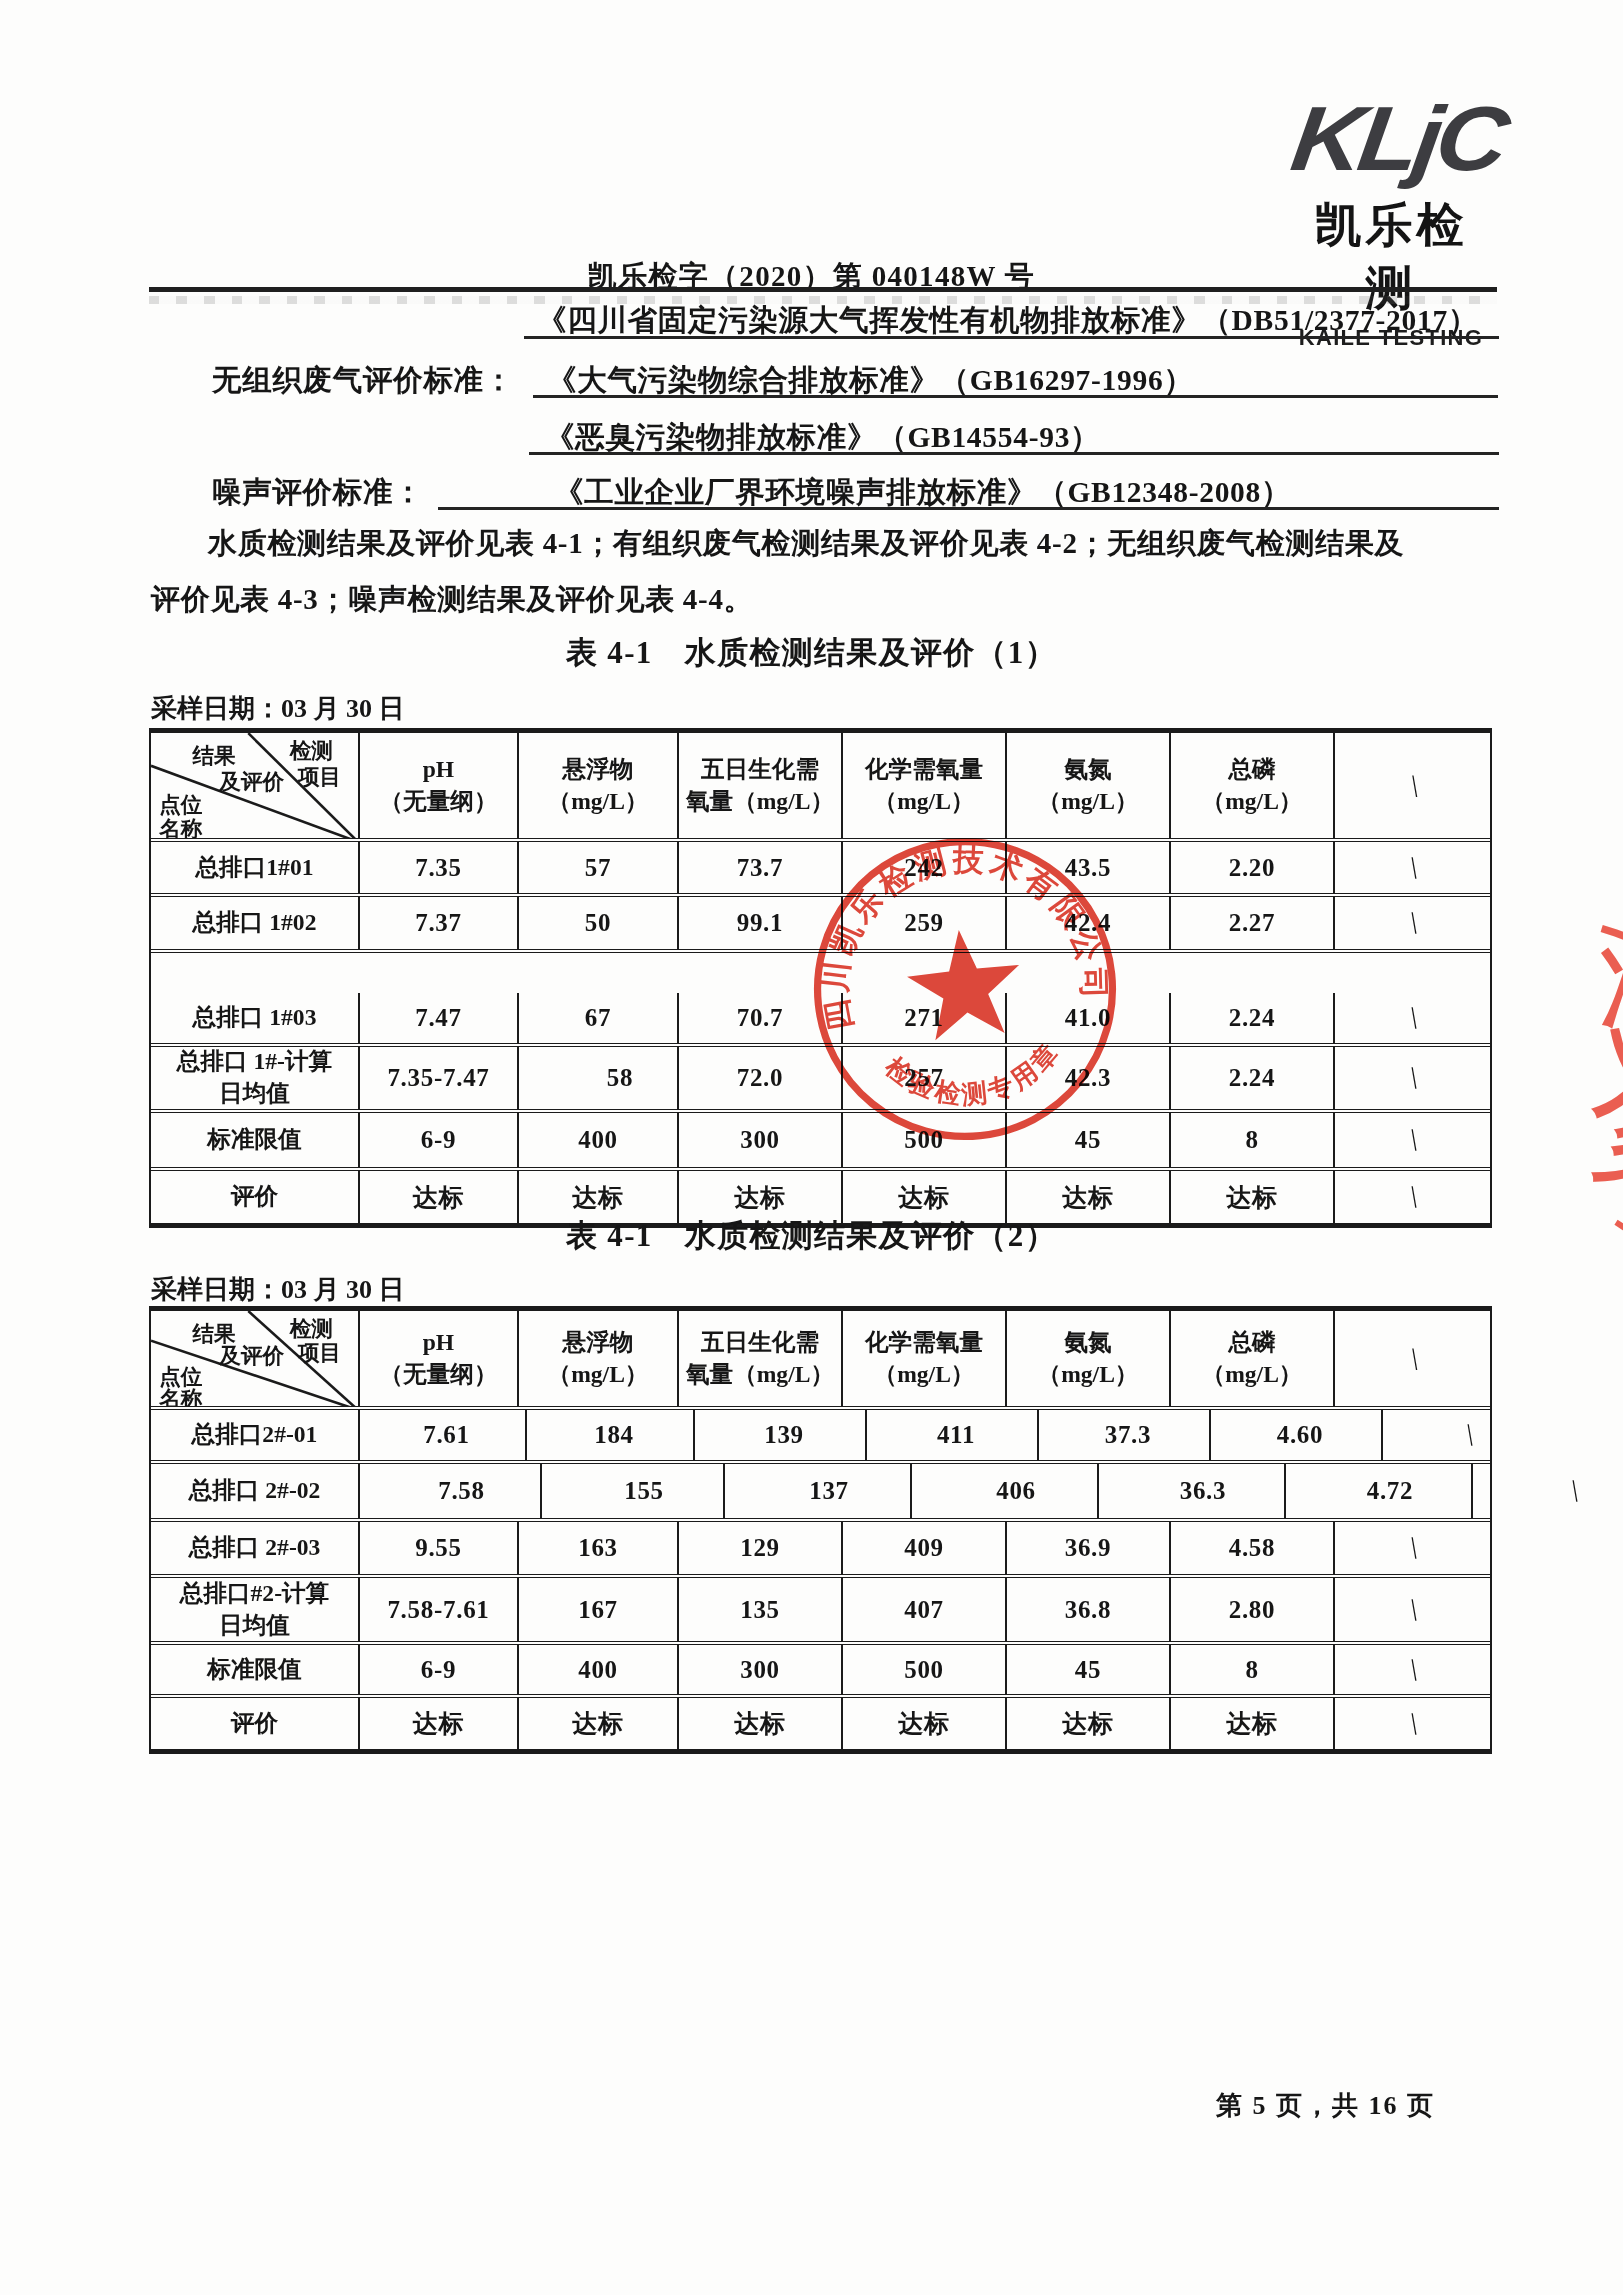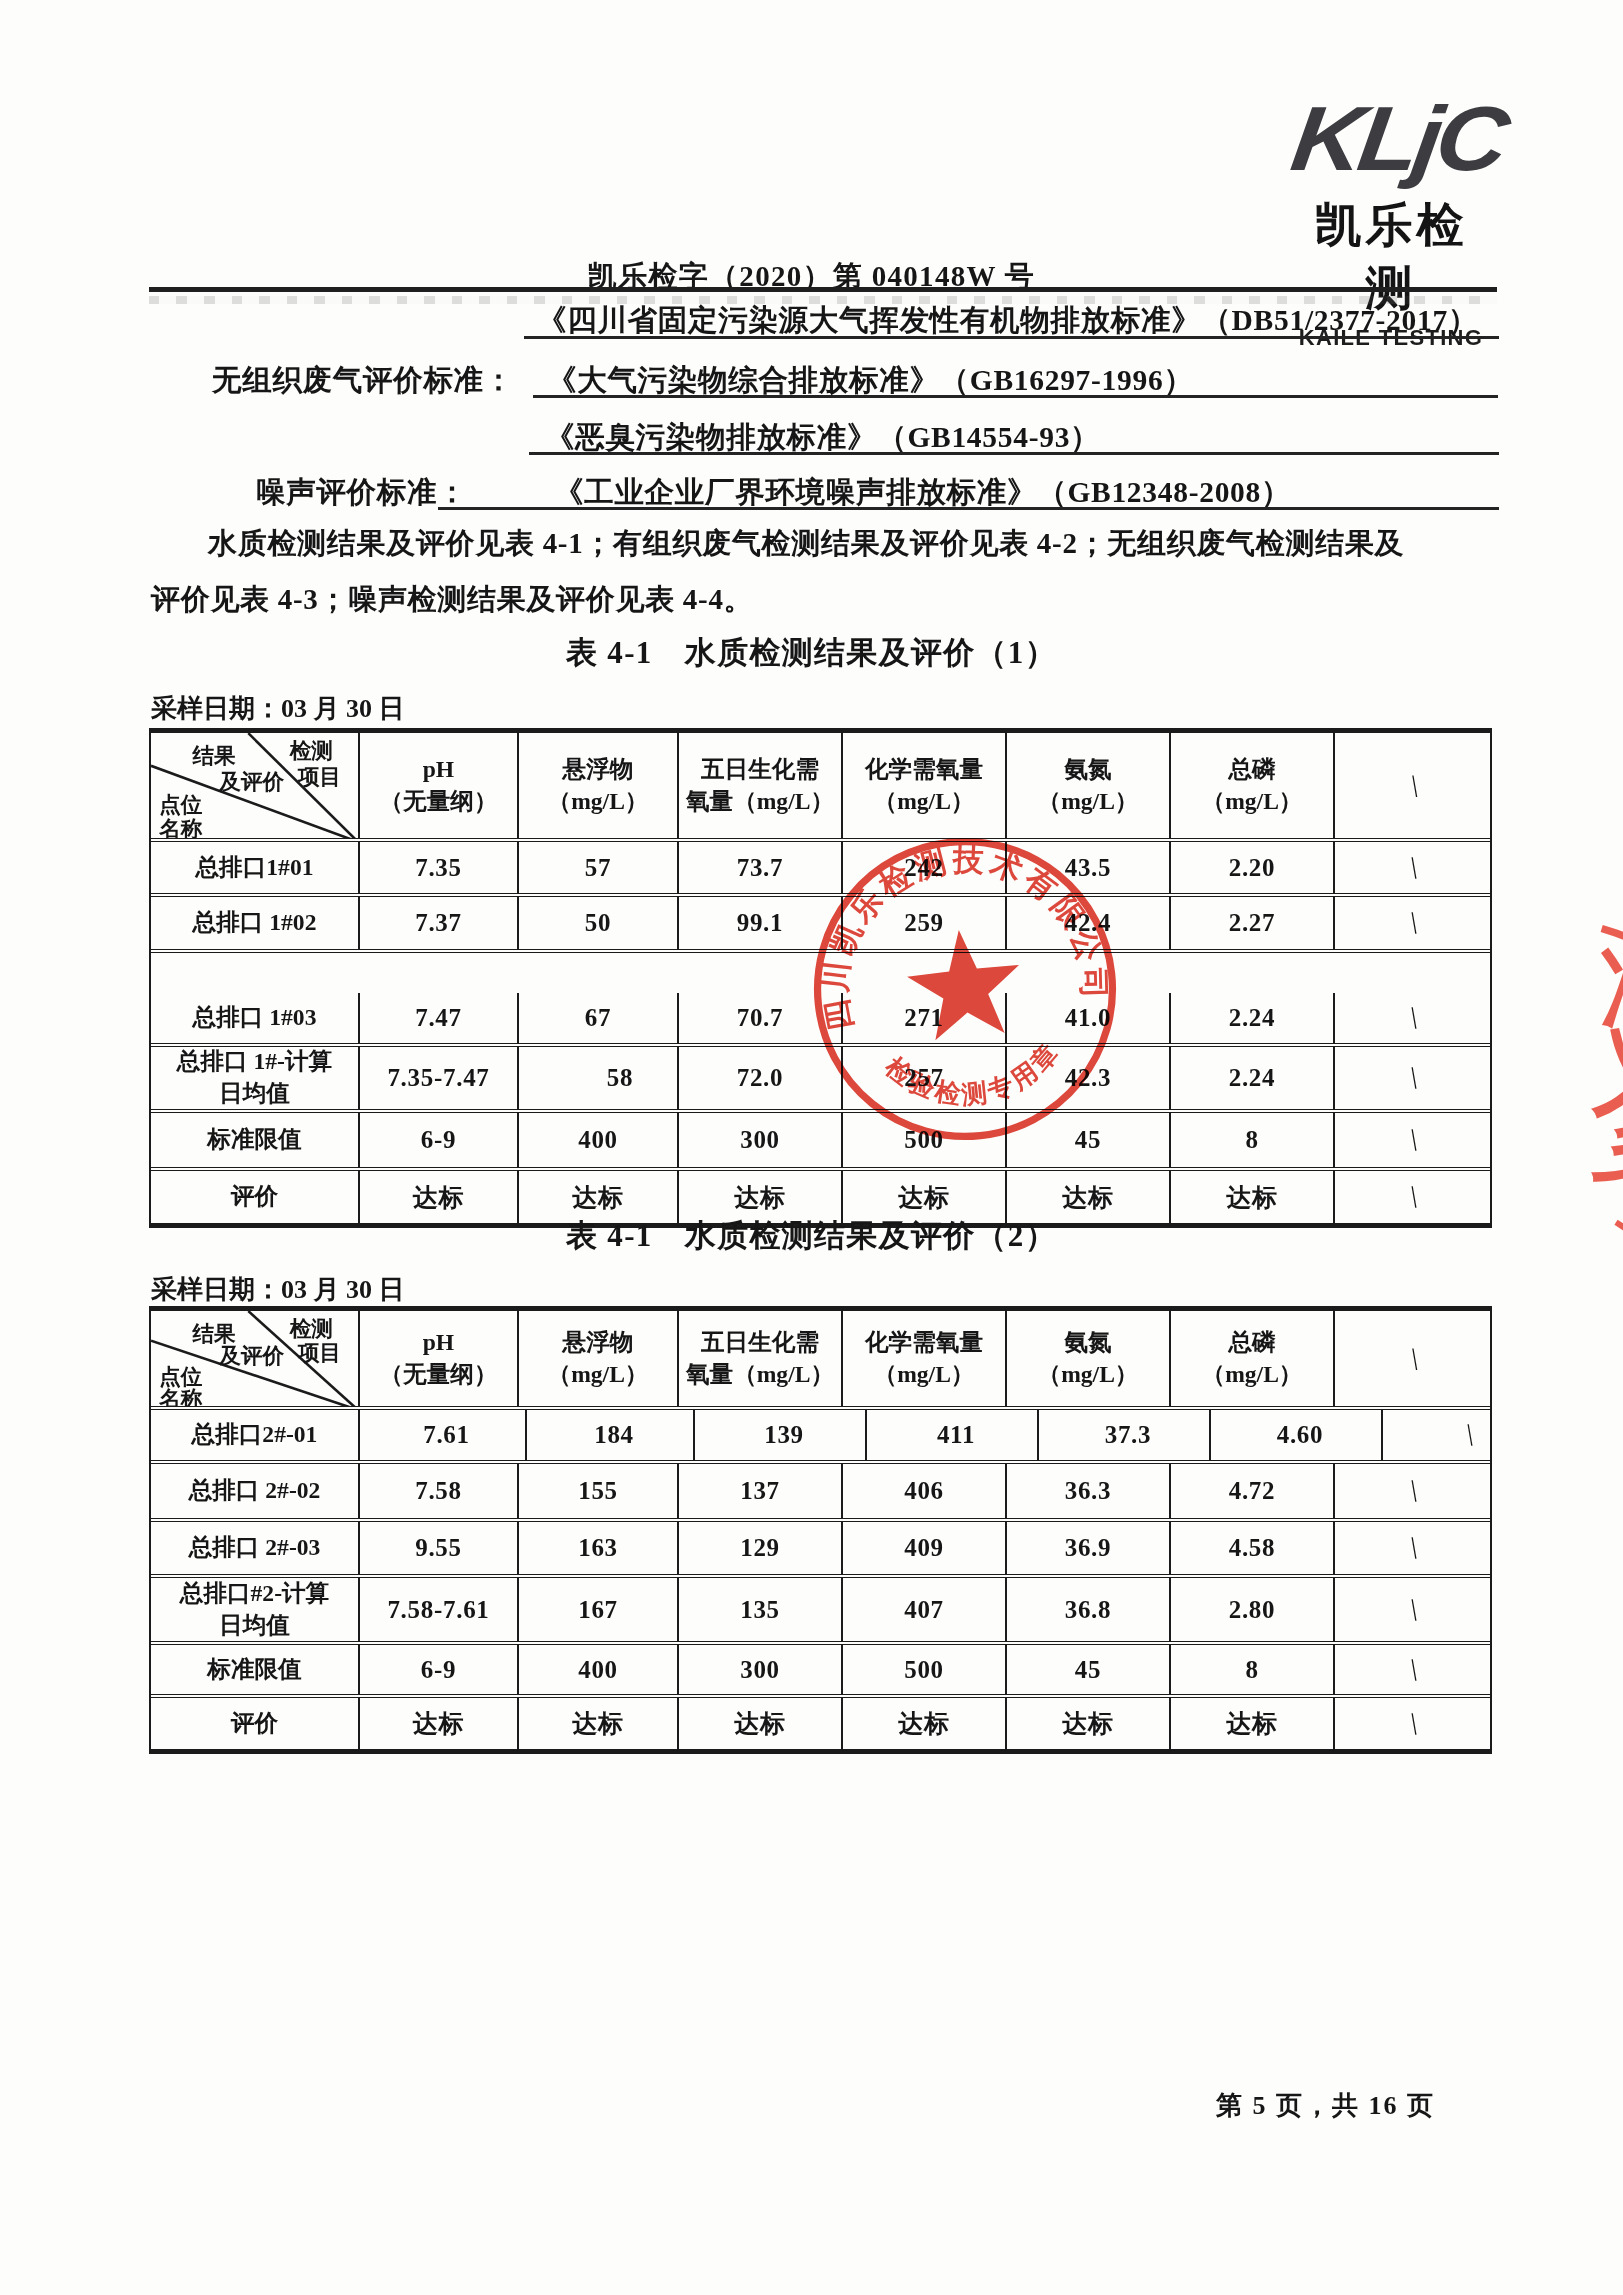--- a/index.html
+++ b/index.html
@@ -76,21 +76,21 @@
   <div class="abs std-text" style="left:537px;top:301px;">《四川省固定污染源大气挥发性有机物排放标准》（DB51/2377-2017）</div>
   <div class="abs uline" style="left:524px;top:336px;width:975px;"></div>
 
   <div class="abs std-label" style="left:212px;top:361px;">无组织废气评价标准：</div>
   <div class="abs std-text" style="left:547px;top:361px;">《大气污染物综合排放标准》（GB16297-1996）</div>
   <div class="abs uline" style="left:533px;top:395px;width:965px;"></div>
 
   <div class="abs std-text" style="left:545px;top:418px;">《恶臭污染物排放标准》（GB14554-93）</div>
   <div class="abs uline" style="left:529px;top:452px;width:970px;"></div>
 
-  <div class="abs std-label" style="left:212px;top:473px;margin-left:44px;">噪声评价标准：</div>
+  <div class="abs std-label" style="left:212px;top:473px;">噪声评价标准：</div>
   <div class="abs std-text" style="left:554px;top:473px;">《工业企业厂界环境噪声排放标准》（GB12348-2008）</div>
   <div class="abs uline" style="left:438px;top:507px;width:1061px;"></div>
 
   <div class="abs para" style="left:208px;top:524px;">水质检测结果及评价见表 4-1；有组织废气检测结果及评价见表 4-2；无组织废气检测结果及</div>
   <div class="abs para" style="left:151px;top:580px;">评价见表 4-3；噪声检测结果及评价见表 4-4。</div>
 
   <div class="abs tbl-title" style="top:632px;">表 4-1　水质检测结果及评价（1）</div>
   <div class="abs sample-date" style="top:691px;">采样日期：03 月 30 日</div>
   <div class="abs dtable" id="table1" style="left:149px;top:728px;width:1343px;">
       <div class="trow sep" style="height: 109px;">
@@ -356,21 +356,21 @@
         <div class="cell" style="width: 164px; flex: 0 0 164px;">
           <div class="cv">37.3</div>
         </div>
         <div class="cell" style="width: 164px; flex: 0 0 164px;">
           <div class="cv">4.60</div>
         </div>
         <div class="cell last" style="width: 159px; flex: 0 0 159px;">
           <div class="cv bslash">\</div>
         </div>
       </div>
-      <div class="trow sep" style="height: 58px;">
+      <div class="trow sep" style="height: 58px; gap: 23px;">
         <div class="cell" style="width: 209px; flex: 0 0 209px;">
           <div class="cl">总排口 2#-02</div>
         </div>
         <div class="cell" style="width: 159px; flex: 0 0 159px;">
           <div class="cv">7.58</div>
         </div>
         <div class="cell" style="width: 160px; flex: 0 0 160px;">
           <div class="cv">155</div>
         </div>
         <div class="cell" style="width: 164px; flex: 0 0 164px;">

